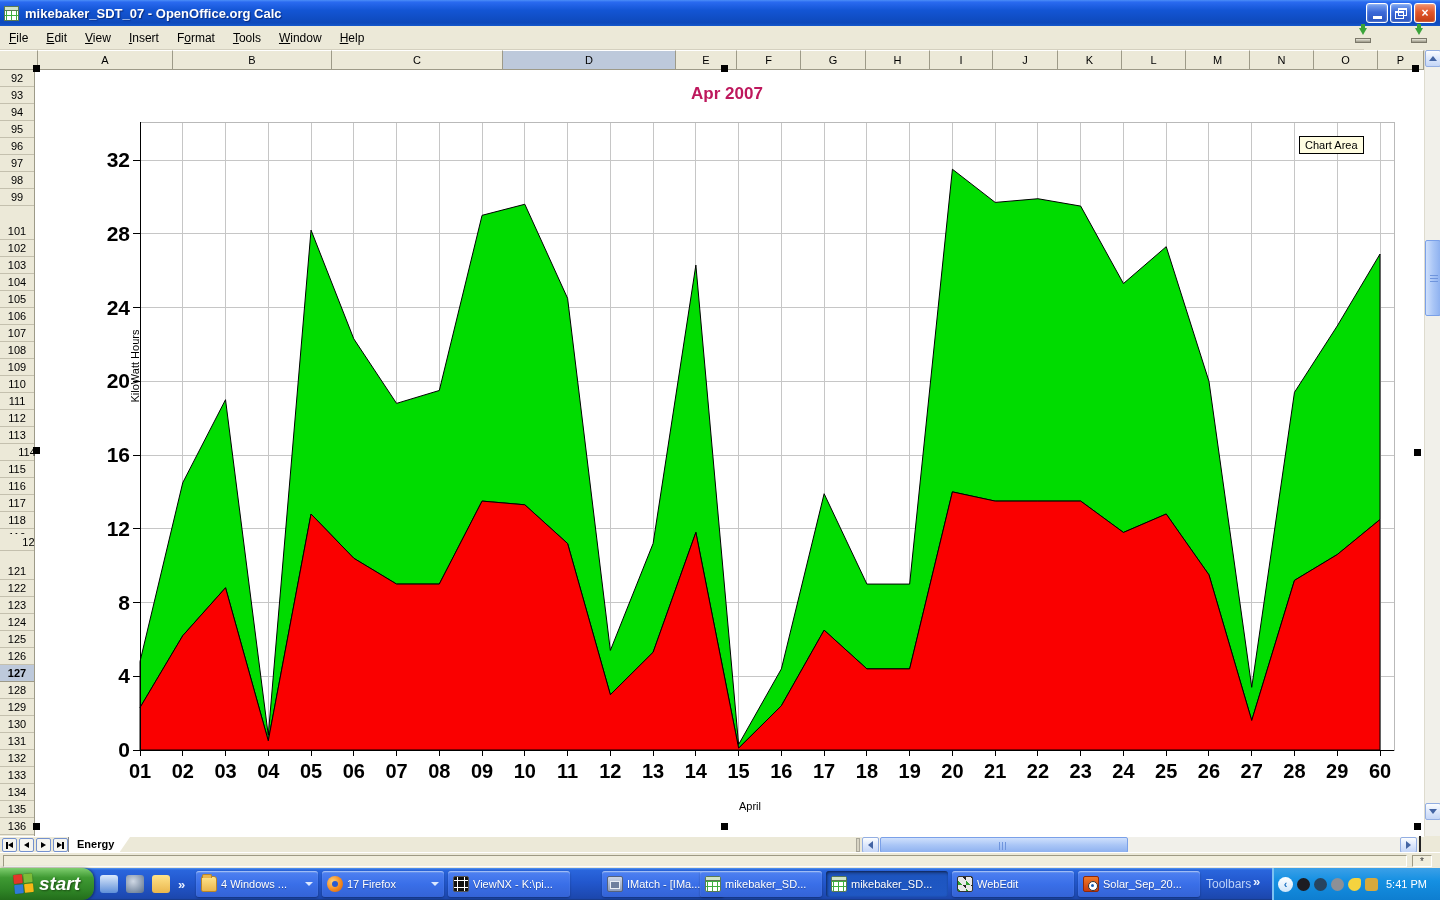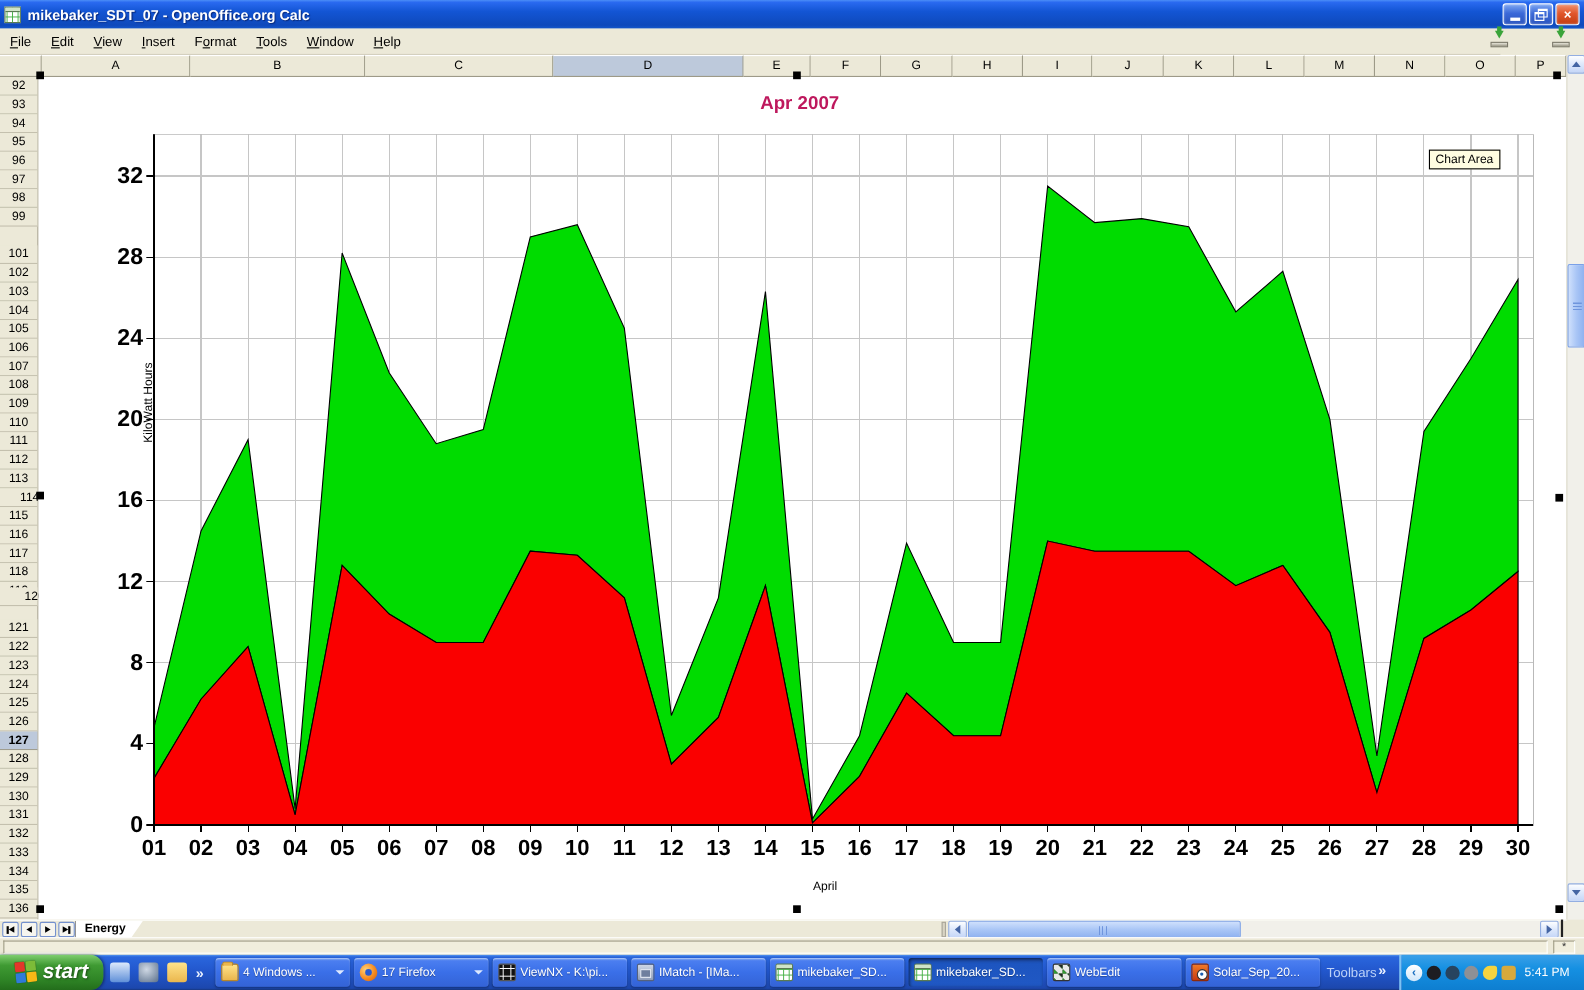--- a/index.html
+++ b/index.html
@@ -373,21 +373,21 @@
     <div class="xtick abs" style="left: 952.414px;">20</div>
     <div class="xtick abs" style="left: 995.172px;">21</div>
     <div class="xtick abs" style="left: 1037.93px;">22</div>
     <div class="xtick abs" style="left: 1080.69px;">23</div>
     <div class="xtick abs" style="left: 1123.45px;">24</div>
     <div class="xtick abs" style="left: 1166.21px;">25</div>
     <div class="xtick abs" style="left: 1208.97px;">26</div>
     <div class="xtick abs" style="left: 1251.72px;">27</div>
     <div class="xtick abs" style="left: 1294.48px;">28</div>
     <div class="xtick abs" style="left: 1337.24px;">29</div>
-    <div class="xtick abs" style="left: 1380px;">30</div>
+    <div class="xtick abs" style="left: 1380px;">60</div>
   </div>
 <div id="chart-tooltip" class="abs">Chart Area</div>
 
 <div class="handle" style="left:33px;top:65px"></div>
 <div class="handle" style="left:721px;top:65px"></div>
 <div class="handle" style="left:1412px;top:65px"></div>
 <div class="handle" style="left:33px;top:447px"></div>
 <div class="handle" style="left:1414px;top:449px"></div>
 <div class="handle" style="left:33px;top:823px"></div>
 <div class="handle" style="left:721px;top:823px"></div>
@@ -465,21 +465,21 @@
       </div>
       <div class="taskbtn" style="left: 322px;">
         <span class="tb-icon icon-firefox-icon"></span>
         <span class="lbl">17 Firefox</span>
         <span class="dd"></span>
       </div>
       <div class="taskbtn" style="left: 448px;">
         <span class="tb-icon icon-viewnx-icon"></span>
         <span class="lbl">ViewNX - K:\pi...</span>
       </div>
-      <div class="taskbtn" style="left: 574px; align-items: center;">
+      <div class="taskbtn" style="left: 602px; align-items: center;">
         <span class="tb-icon icon-imatch-icon"></span>
         <span class="lbl">IMatch - [IMa...</span>
       </div>
       <div class="taskbtn" style="left: 700px;">
         <span class="tb-icon icon-calc-icon"></span>
         <span class="lbl">mikebaker_SD...</span>
       </div>
       <div class="taskbtn active" style="left: 826px;">
         <span class="tb-icon icon-calc-icon"></span>
         <span class="lbl">mikebaker_SD...</span>

